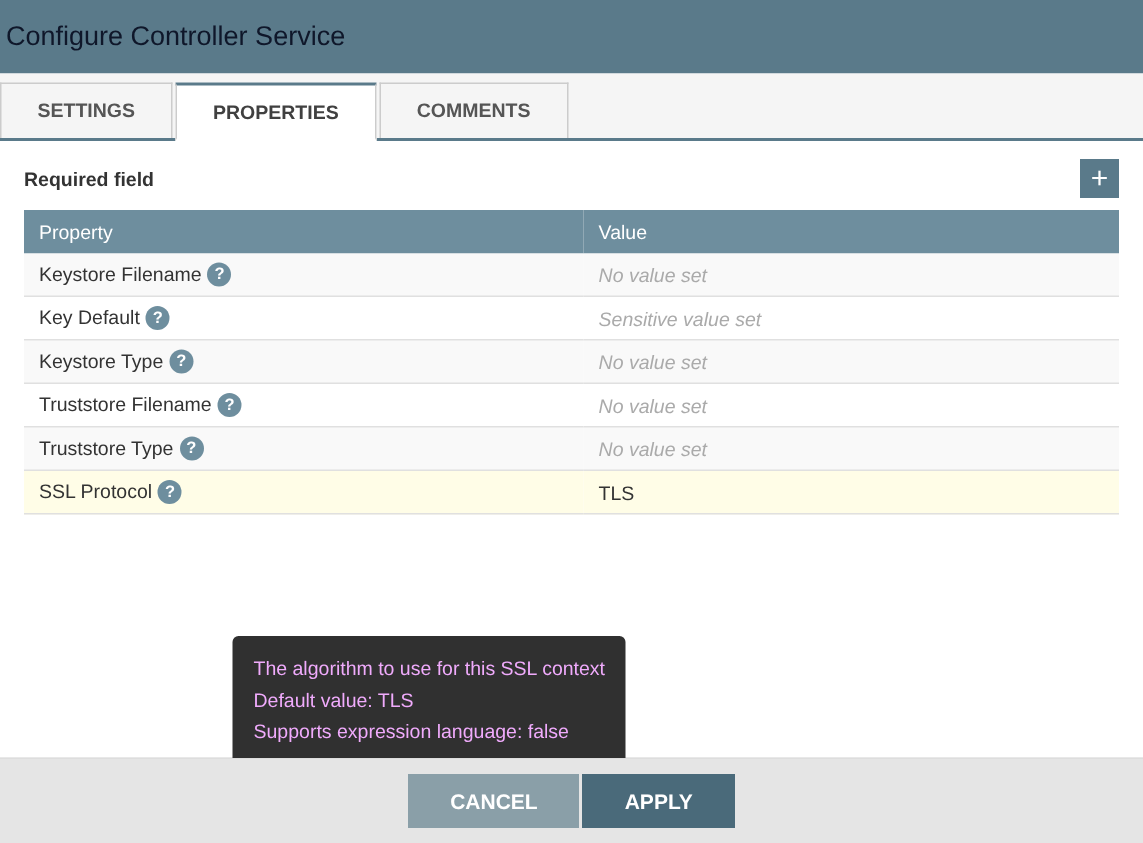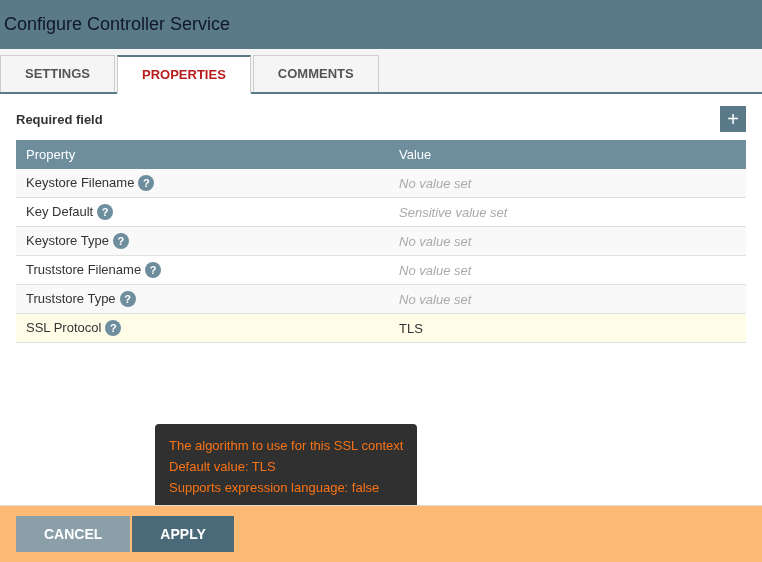--- a/index.html
+++ b/index.html
@@ -41,21 +41,21 @@
       font-weight: bold;
       color: #555;
       border: 1px solid #ccc;
       border-bottom: none;
       background: #f5f5f5;
       margin-right: 2px;
       margin-top: 6px;
     }
     .tab.active {
       background: #fff;
-      color: #b91c1c;
+      color: #404040;
       border-top: 2px solid #5a7a8a;
       border-bottom: 2px solid #fff;
       margin-bottom: -2px;
     }
     .content {
       flex: 1;
       padding: 12px 16px;
       overflow: auto;
       position: relative;
     }
@@ -135,36 +135,36 @@
     .value-normal {
       color: #333;
     }
     .prop-col {
       display: flex;
       align-items: flex-start;
     }
     .tooltip {
       position: absolute;
       background: rgba(30,30,30,0.92);
-      color: #f97316;
+      color: #f0abfc;
       padding: 12px 14px;
       border-radius: 4px;
       font-size: 13px;
       line-height: 1.6;
       max-width: 280px;
       left: 155px;
       top: 330px;
       z-index: 10;
       pointer-events: none;
     }
     .footer {
       display: flex;
-      justify-content: flex-start;
+      justify-content: center;
       padding: 10px 16px;
-      background: #fdba74;
+      background: #e5e5e5;
       border-top: 1px solid #ddd;
       gap: 2px;
     }
     .btn-cancel {
       background: #8a9fa8;
       color: #fff;
       border: none;
       padding: 10px 28px;
       font-size: 14px;
       cursor: pointer;

